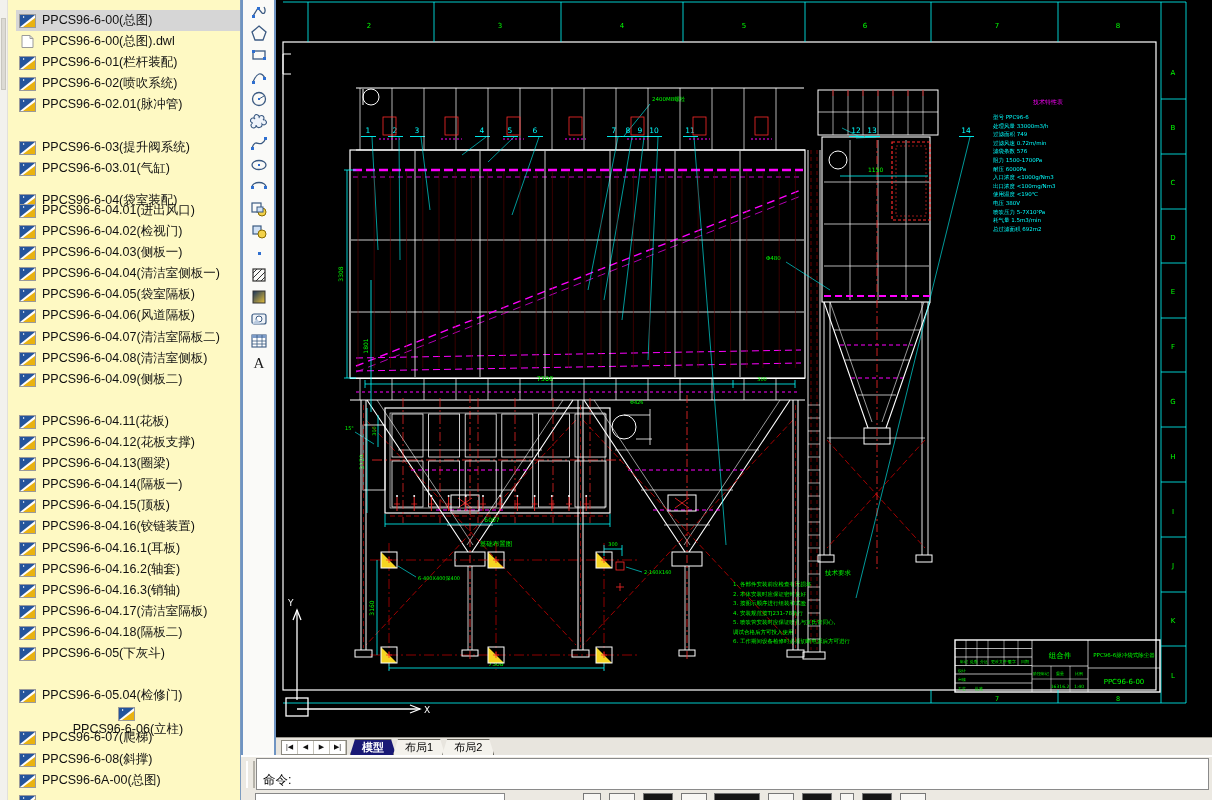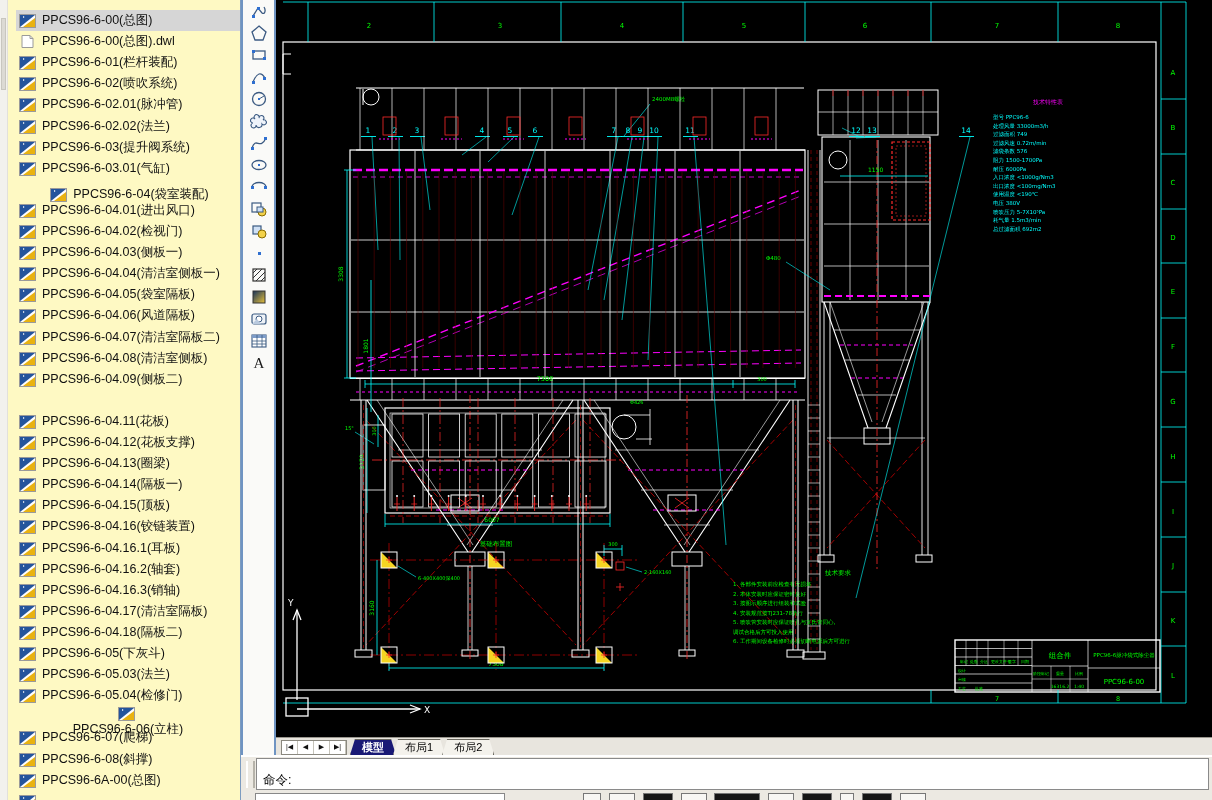--- a/index.html
+++ b/index.html
@@ -97,48 +97,39 @@
       </div>
       <div class="file-item" style="top: 94.4px;">
         <span class="ficon"><svg width="17" height="15" viewBox="0 0 17 15" xmlns="http://www.w3.org/2000/svg">
             <rect x="0.5" y="1.5" width="16" height="13" fill="#fdfdfd" stroke="#9a9a9a" stroke-width="1"></rect>
             <polygon points="1,2 16,2 1,14" fill="#24549c"></polygon>
             <polygon points="16,5 16,14 4,14" fill="#e9b210"></polygon>
             <path d="M4,4 l1.2,0 M4.6,3.4 l0,1.2" stroke="#fff" stroke-width="0.9"></path>
           </svg></span>
         <span class="flabel">PPCS96-6-02.01(脉冲管)</span>
       </div>
-      <div class="file-item" style="top: 115.5px;">
-        <span class="ficon"><svg width="17" height="15" viewBox="0 0 17 15" xmlns="http://www.w3.org/2000/svg">
-            <rect x="0.5" y="1.5" width="16" height="13" fill="#fdfdfd" stroke="#9a9a9a" stroke-width="1"></rect>
-            <polygon points="1,2 16,2 1,14" fill="#24549c"></polygon>
-            <polygon points="16,5 16,14 4,14" fill="#e9b210"></polygon>
-            <path d="M4,4 l1.2,0 M4.6,3.4 l0,1.2" stroke="#fff" stroke-width="0.9"></path>
-          </svg></span>
-        <span class="flabel">PPCS96-6-02.02(法兰)</span>
-      </div>
       <div class="file-item" style="top: 136.6px;">
         <span class="ficon"><svg width="17" height="15" viewBox="0 0 17 15" xmlns="http://www.w3.org/2000/svg">
             <rect x="0.5" y="1.5" width="16" height="13" fill="#fdfdfd" stroke="#9a9a9a" stroke-width="1"></rect>
             <polygon points="1,2 16,2 1,14" fill="#24549c"></polygon>
             <polygon points="16,5 16,14 4,14" fill="#e9b210"></polygon>
             <path d="M4,4 l1.2,0 M4.6,3.4 l0,1.2" stroke="#fff" stroke-width="0.9"></path>
           </svg></span>
         <span class="flabel">PPCS96-6-03(提升阀系统)</span>
       </div>
       <div class="file-item" style="top: 157.7px;">
         <span class="ficon"><svg width="17" height="15" viewBox="0 0 17 15" xmlns="http://www.w3.org/2000/svg">
             <rect x="0.5" y="1.5" width="16" height="13" fill="#fdfdfd" stroke="#9a9a9a" stroke-width="1"></rect>
             <polygon points="1,2 16,2 1,14" fill="#24549c"></polygon>
             <polygon points="16,5 16,14 4,14" fill="#e9b210"></polygon>
             <path d="M4,4 l1.2,0 M4.6,3.4 l0,1.2" stroke="#fff" stroke-width="0.9"></path>
           </svg></span>
         <span class="flabel">PPCS96-6-03.01(气缸)</span>
       </div>
-      <div class="file-item" style="top: 184px; justify-content: center;">
+      <div class="file-item" style="top: 190px;">
         <span class="ficon"><svg width="17" height="15" viewBox="0 0 17 15" xmlns="http://www.w3.org/2000/svg">
             <rect x="0.5" y="1.5" width="16" height="13" fill="#fdfdfd" stroke="#9a9a9a" stroke-width="1"></rect>
             <polygon points="1,2 16,2 1,14" fill="#24549c"></polygon>
             <polygon points="16,5 16,14 4,14" fill="#e9b210"></polygon>
             <path d="M4,4 l1.2,0 M4.6,3.4 l0,1.2" stroke="#fff" stroke-width="0.9"></path>
           </svg></span>
         <span class="flabel">PPCS96-6-04(袋室装配)</span>
       </div>
       <div class="file-item" style="top: 199.9px;">
         <span class="ficon"><svg width="17" height="15" viewBox="0 0 17 15" xmlns="http://www.w3.org/2000/svg">
@@ -321,29 +312,20 @@
         <span class="flabel">PPCS96-6-04.18(隔板二)</span>
       </div>
       <div class="file-item" style="top: 643px;">
         <span class="ficon"><svg width="17" height="15" viewBox="0 0 17 15" xmlns="http://www.w3.org/2000/svg">
             <rect x="0.5" y="1.5" width="16" height="13" fill="#fdfdfd" stroke="#9a9a9a" stroke-width="1"></rect>
             <polygon points="1,2 16,2 1,14" fill="#24549c"></polygon>
             <polygon points="16,5 16,14 4,14" fill="#e9b210"></polygon>
             <path d="M4,4 l1.2,0 M4.6,3.4 l0,1.2" stroke="#fff" stroke-width="0.9"></path>
           </svg></span>
         <span class="flabel">PPCS96-6-05(下灰斗)</span>
-      </div>
-      <div class="file-item" style="top: 664.1px;">
-        <span class="ficon"><svg width="17" height="15" viewBox="0 0 17 15" xmlns="http://www.w3.org/2000/svg">
-            <rect x="0.5" y="1.5" width="16" height="13" fill="#fdfdfd" stroke="#9a9a9a" stroke-width="1"></rect>
-            <polygon points="1,2 16,2 1,14" fill="#24549c"></polygon>
-            <polygon points="16,5 16,14 4,14" fill="#e9b210"></polygon>
-            <path d="M4,4 l1.2,0 M4.6,3.4 l0,1.2" stroke="#fff" stroke-width="0.9"></path>
-          </svg></span>
-        <span class="flabel">PPCS96-6-05.03(法兰)</span>
       </div>
       <div class="file-item" style="top: 685.2px;">
         <span class="ficon"><svg width="17" height="15" viewBox="0 0 17 15" xmlns="http://www.w3.org/2000/svg">
             <rect x="0.5" y="1.5" width="16" height="13" fill="#fdfdfd" stroke="#9a9a9a" stroke-width="1"></rect>
             <polygon points="1,2 16,2 1,14" fill="#24549c"></polygon>
             <polygon points="16,5 16,14 4,14" fill="#e9b210"></polygon>
             <path d="M4,4 l1.2,0 M4.6,3.4 l0,1.2" stroke="#fff" stroke-width="0.9"></path>
           </svg></span>
         <span class="flabel">PPCS96-6-05.04(检修门)</span>
       </div>

